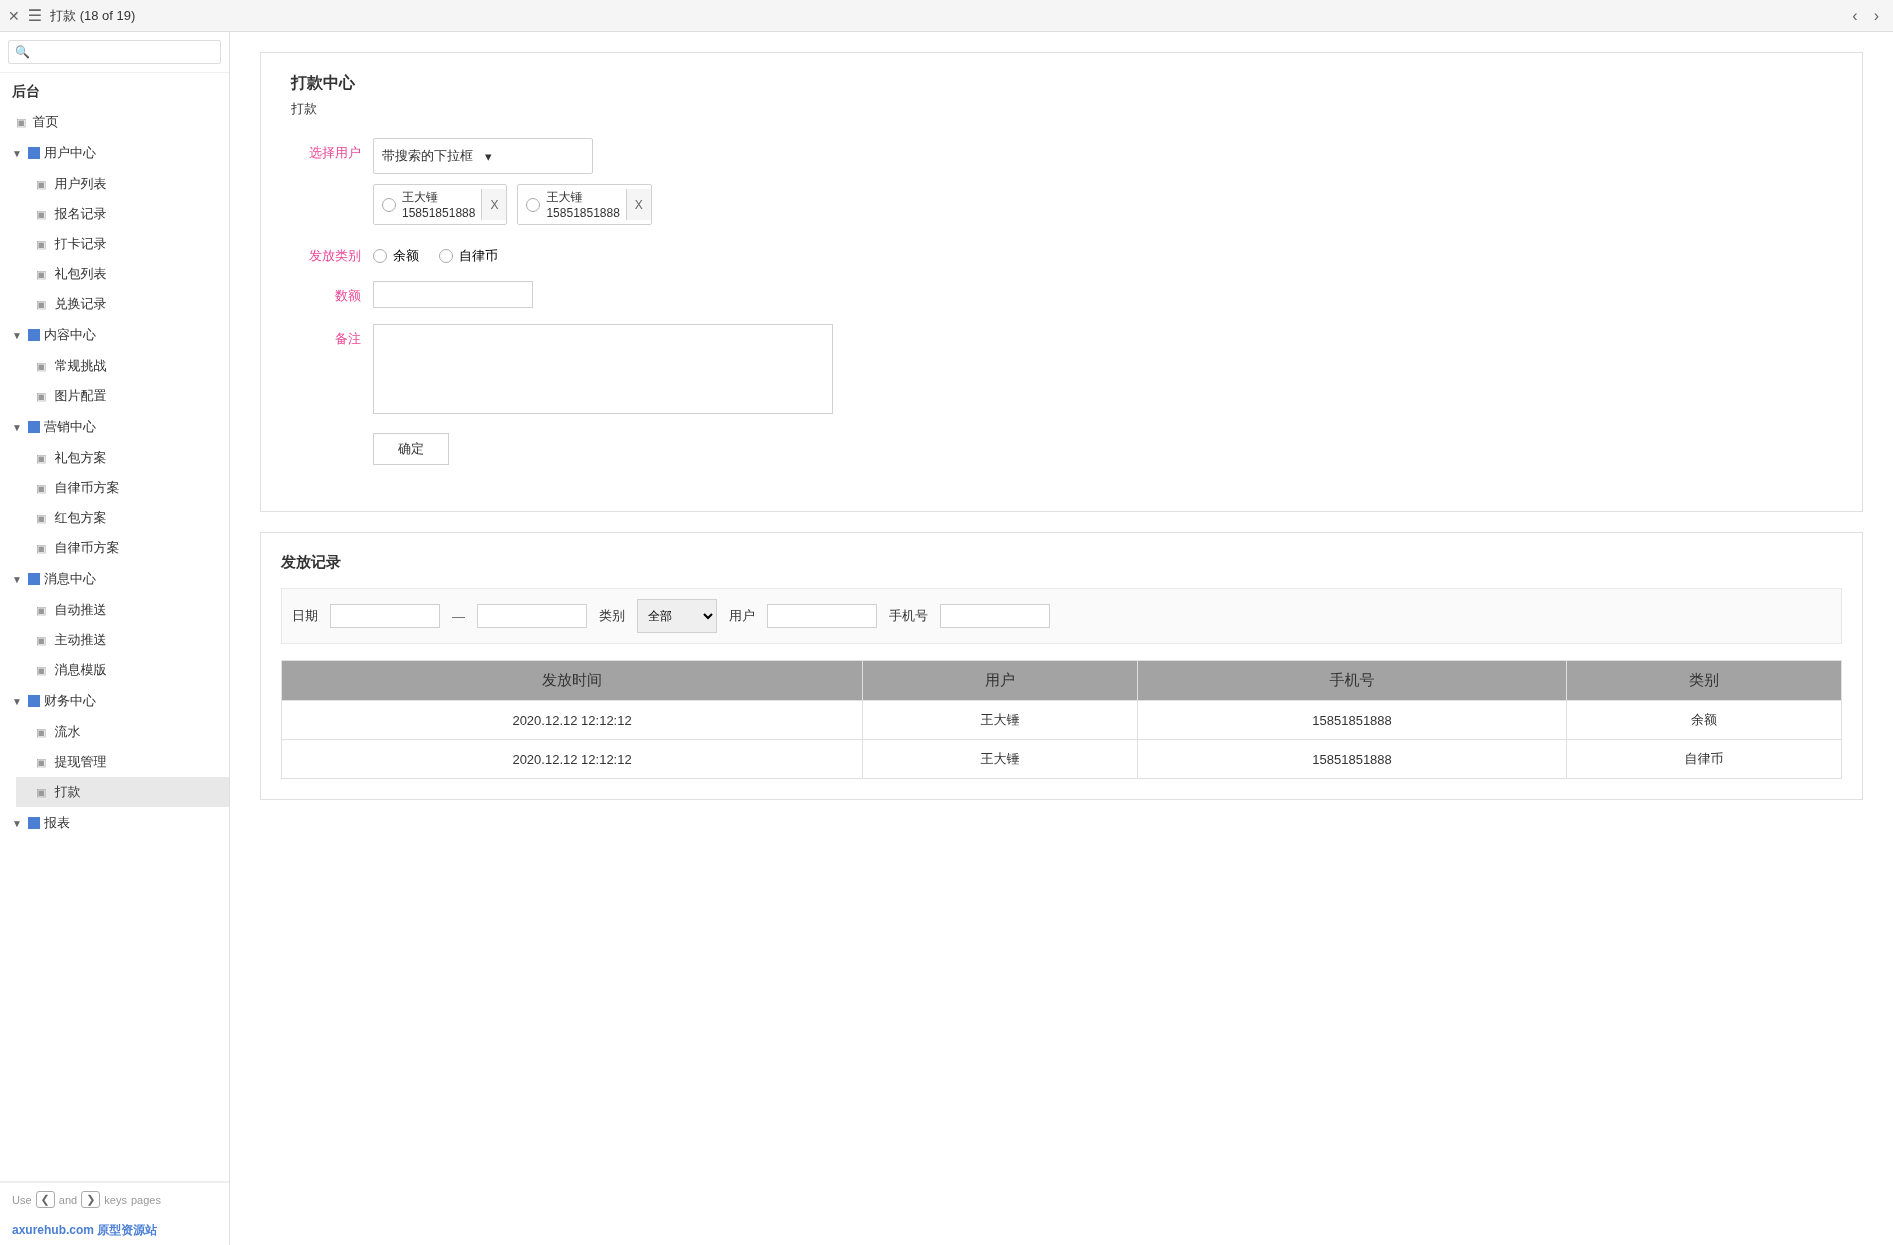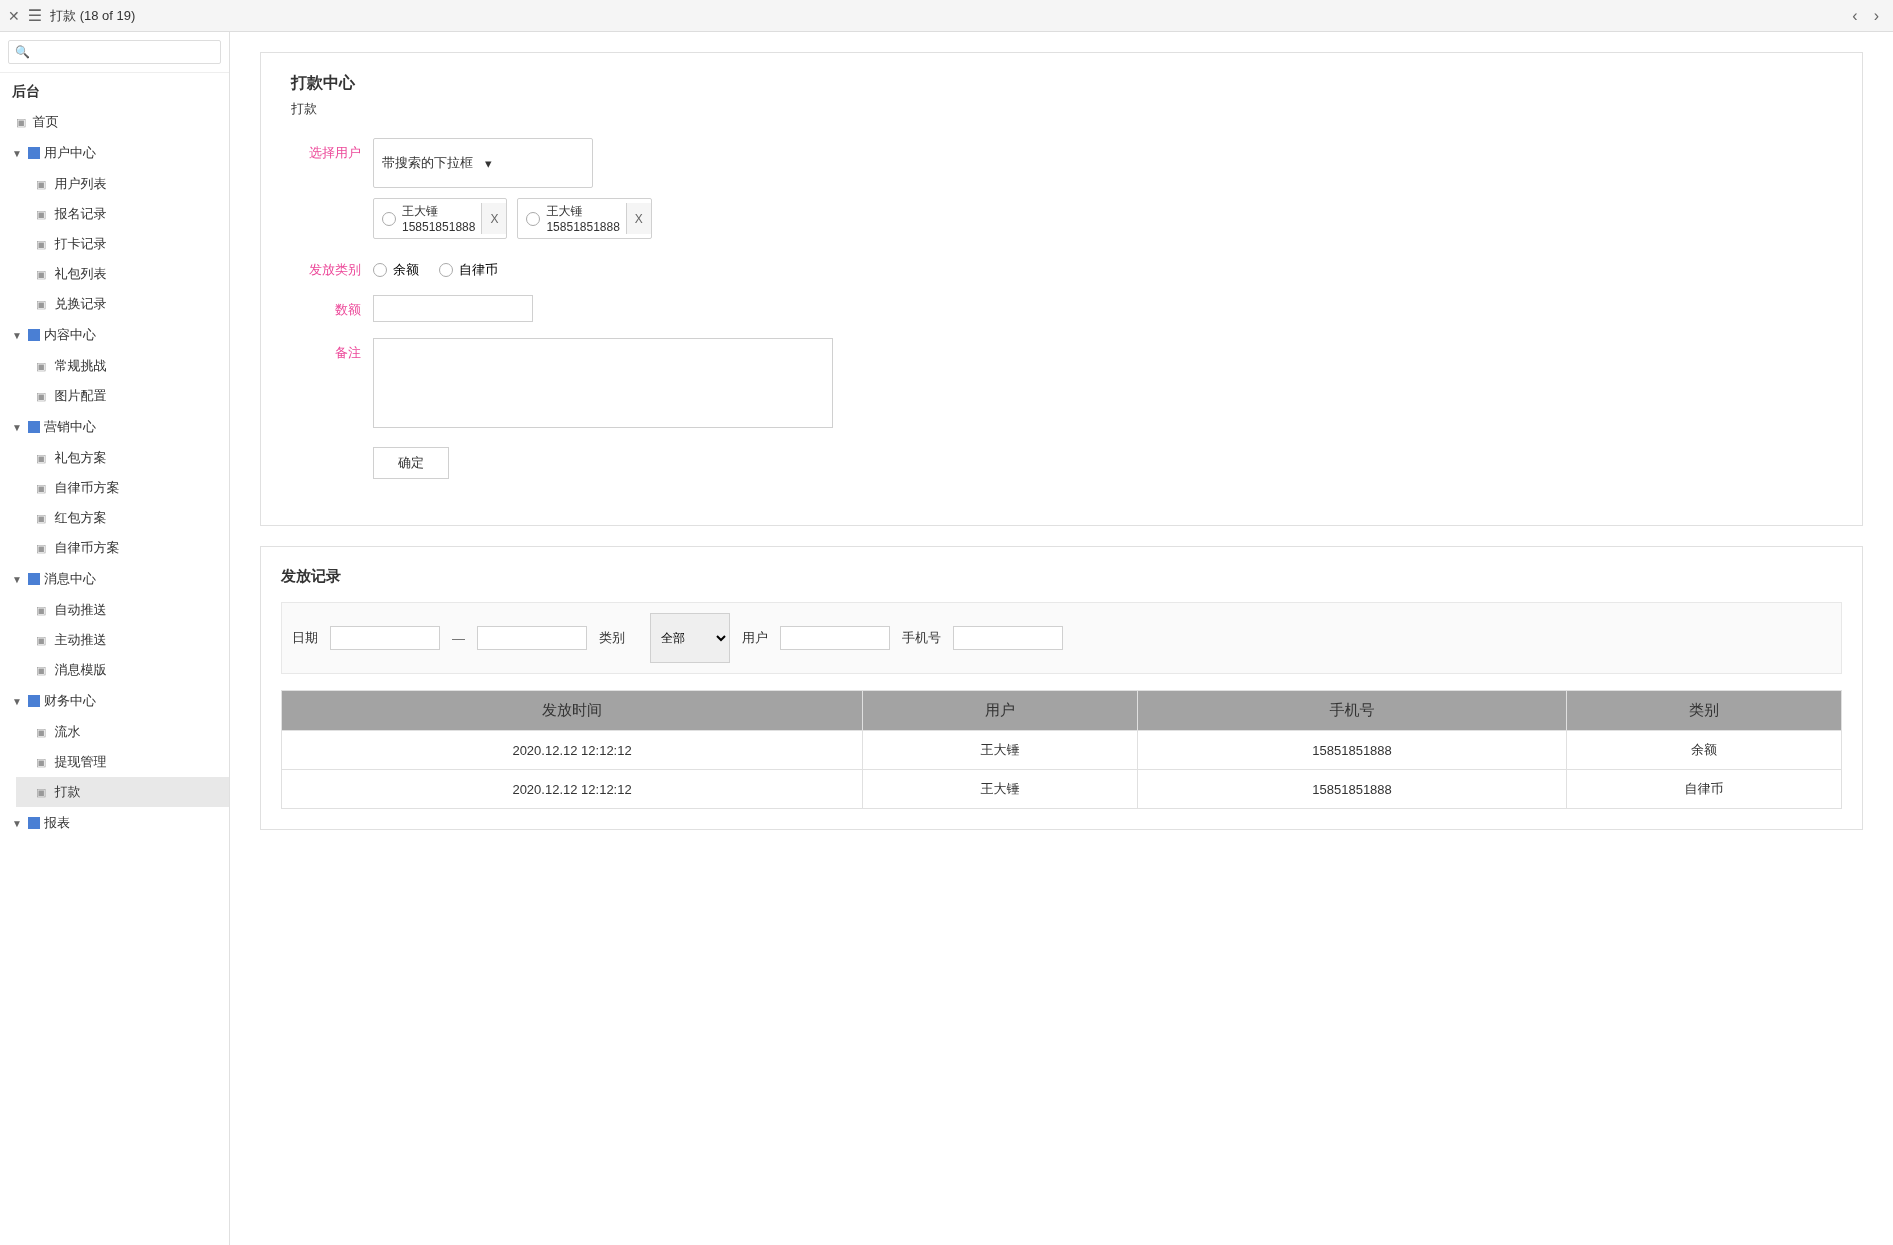--- a/index.html
+++ b/index.html
@@ -75,21 +75,21 @@
     .form-subtitle { font-size: 13px; color: #333; }
 
     .form-row { display: flex; align-items: flex-start; margin-bottom: 16px; gap: 12px; }
     .form-label { width: 70px; text-align: right; padding-top: 6px; color: #ec4899; font-size: 13px; flex-shrink: 0; }
     .form-field { flex: 1; }
 
     
     .user-select-area { display: flex; flex-direction: column; gap: 10px; }
     .dropdown-with-search {
       display: flex; align-items: center; border: 1px solid #d0d0d0; border-radius: 2px;
-      padding: 15px 8px; background: #fff; width: 220px; cursor: pointer; gap: 4px;
+      padding: 8px 8px; background: #fff; width: 220px; cursor: pointer; gap: 4px;
     }
     .dropdown-with-search span { flex: 1; color: #333; font-size: 13px; }
     .dropdown-arrow { color: #666; font-size: 10px; }
     .selected-users { display: flex; gap: 10px; flex-wrap: wrap; }
     .user-tag {
       display: flex; align-items: center; border: 1px solid #d0d0d0; border-radius: 2px;
       padding: 4px 0px 4px 8px; gap: 6px; background: #fff;
     }
     .user-tag-radio { width: 14px; height: 14px; border-radius: 50%; border: 1px solid #aaa; display: inline-block; }
     .user-tag-info { font-size: 12px; color: #333; }
@@ -113,21 +113,21 @@
 
     
     .records-section { border: 1px solid #e0e0e0; padding: 20px; background: #fff; }
     .records-title { font-size: 15px; font-weight: bold; color: #333; margin-bottom: 16px; }
 
     
     .filter-row { display: flex; align-items: center; gap: 12px; margin-bottom: 16px; padding: 10px; border: 1px solid #e8e8e8; background: #fafafa; }
     .filter-label { color: #333; font-size: 13px; }
     .filter-input { border: 1px solid #d0d0d0; padding: 4px 6px; font-size: 12px; width: 110px; }
     .filter-dash { color: #666; }
-    .filter-select { border: 1px solid #d0d0d0; padding: 16px 6px; font-size: 12px; min-width: 80px; margin-left: 13px; }
+    .filter-select { border: 1px solid #d0d0d0; padding: 8px 6px; font-size: 12px; min-width: 80px; }
 
     
     .data-table { width: 100%; border-collapse: collapse; }
     .data-table th { background: #a3a3a3; border: 1px solid #e0e0e0; padding: 10px 16px; text-align: center; font-weight: 500; color: #333; font-size: 15px; }
     .data-table td { border: 1px solid #e0e0e0; padding: 10px 16px; text-align: center; color: #333; font-size: 13px; }
 
     
     ::-webkit-scrollbar { width: 6px; }
     ::-webkit-scrollbar-track { background: #f0f0f0; }
     ::-webkit-scrollbar-thumb { background: #ccc; border-radius: 3px; }
@@ -279,20 +279,31 @@
 
       <div class="sidebar-group">
         <div class="sidebar-group-header">
           <span class="arrow">▼</span>
           <span class="group-icon"></span>
           <span>报表</span>
         </div>
       </div>
     </div>
 
+    <div style="border-top:1px solid #eee;">
+      <div class="sidebar-footer">
+        <span>Use</span>
+        <span class="key-btn">❮</span>
+        <span>and</span>
+        <span class="key-btn">❯</span>
+        <span>keys</span>
+        <span>pages</span>
+      </div>
+      <div class="watermark">axurehub.com 原型资源站</div>
+    </div>
   </div>
 
   <div class="content">
     <div class="page-content">
 
       <div class="form-section">
         <div class="form-header">
           <div class="form-title-block">
             <div class="form-title">打款中心</div>
             <div class="form-subtitle">打款</div>

